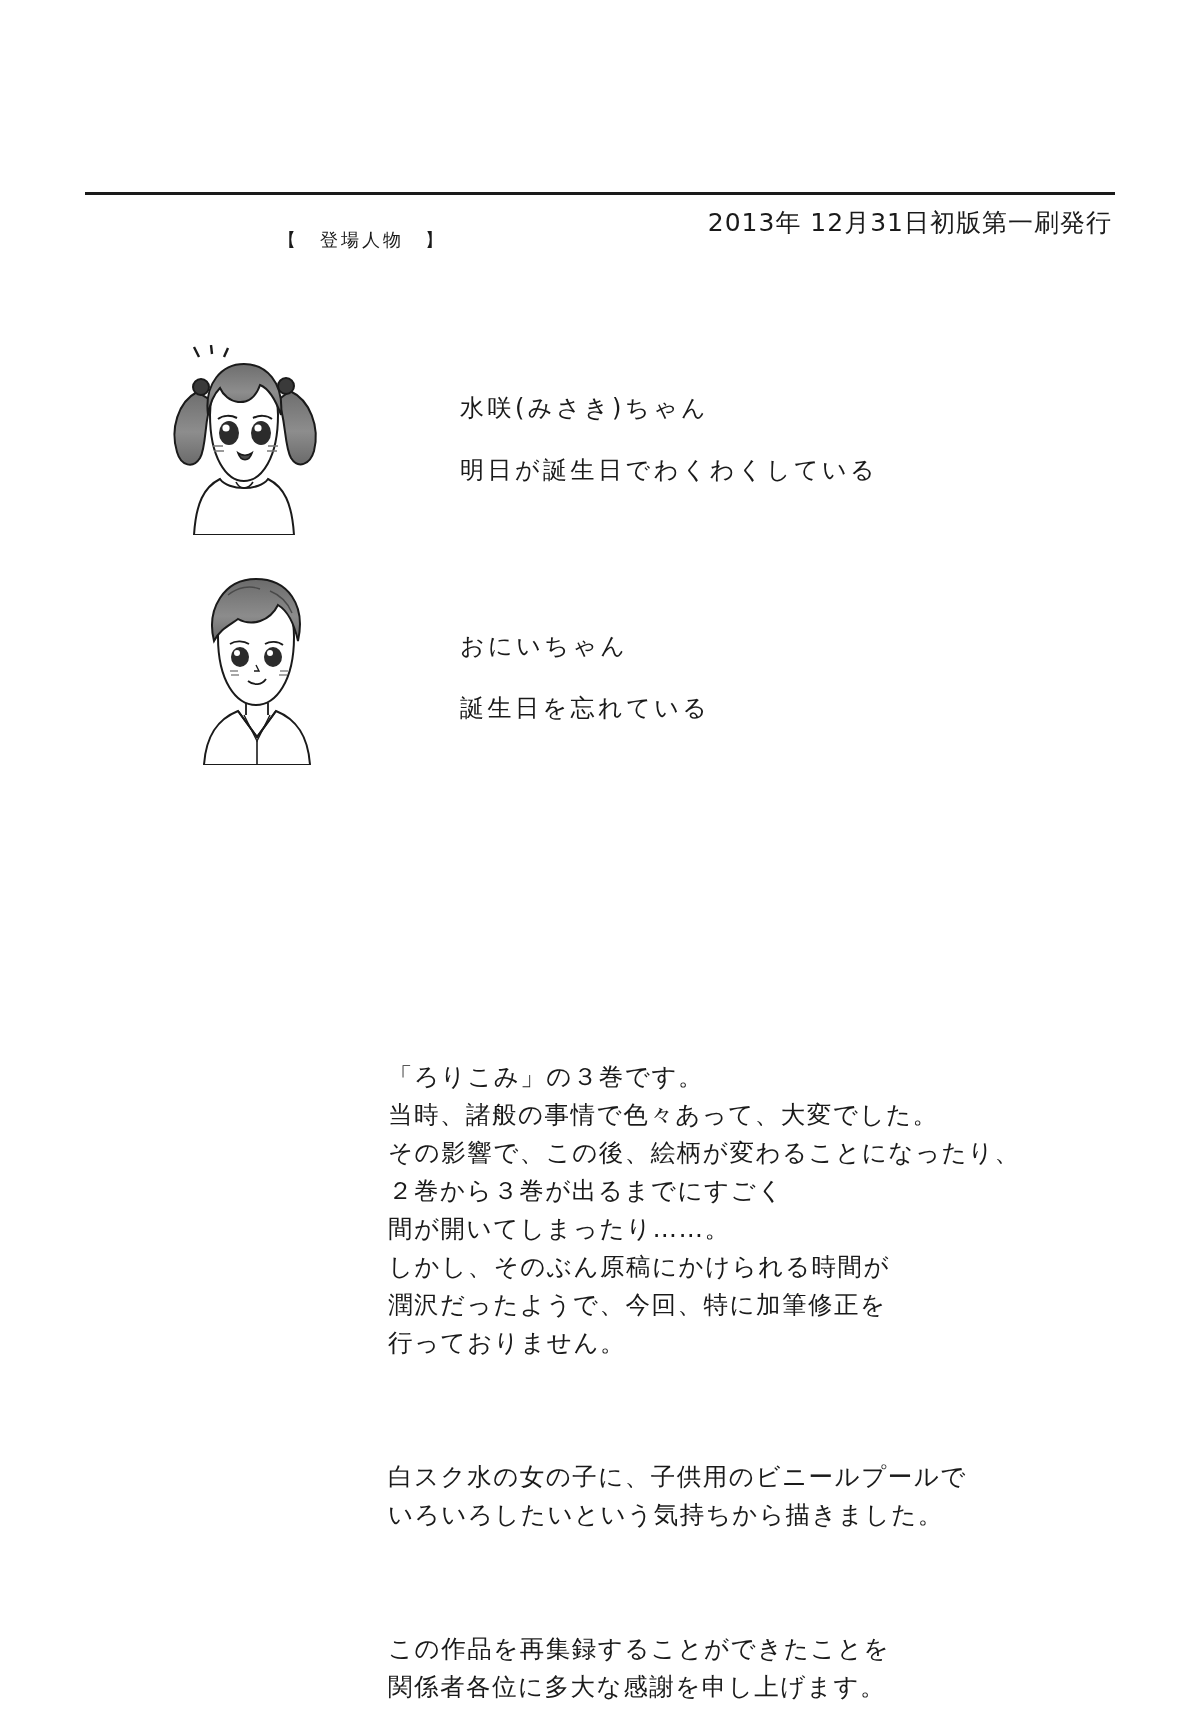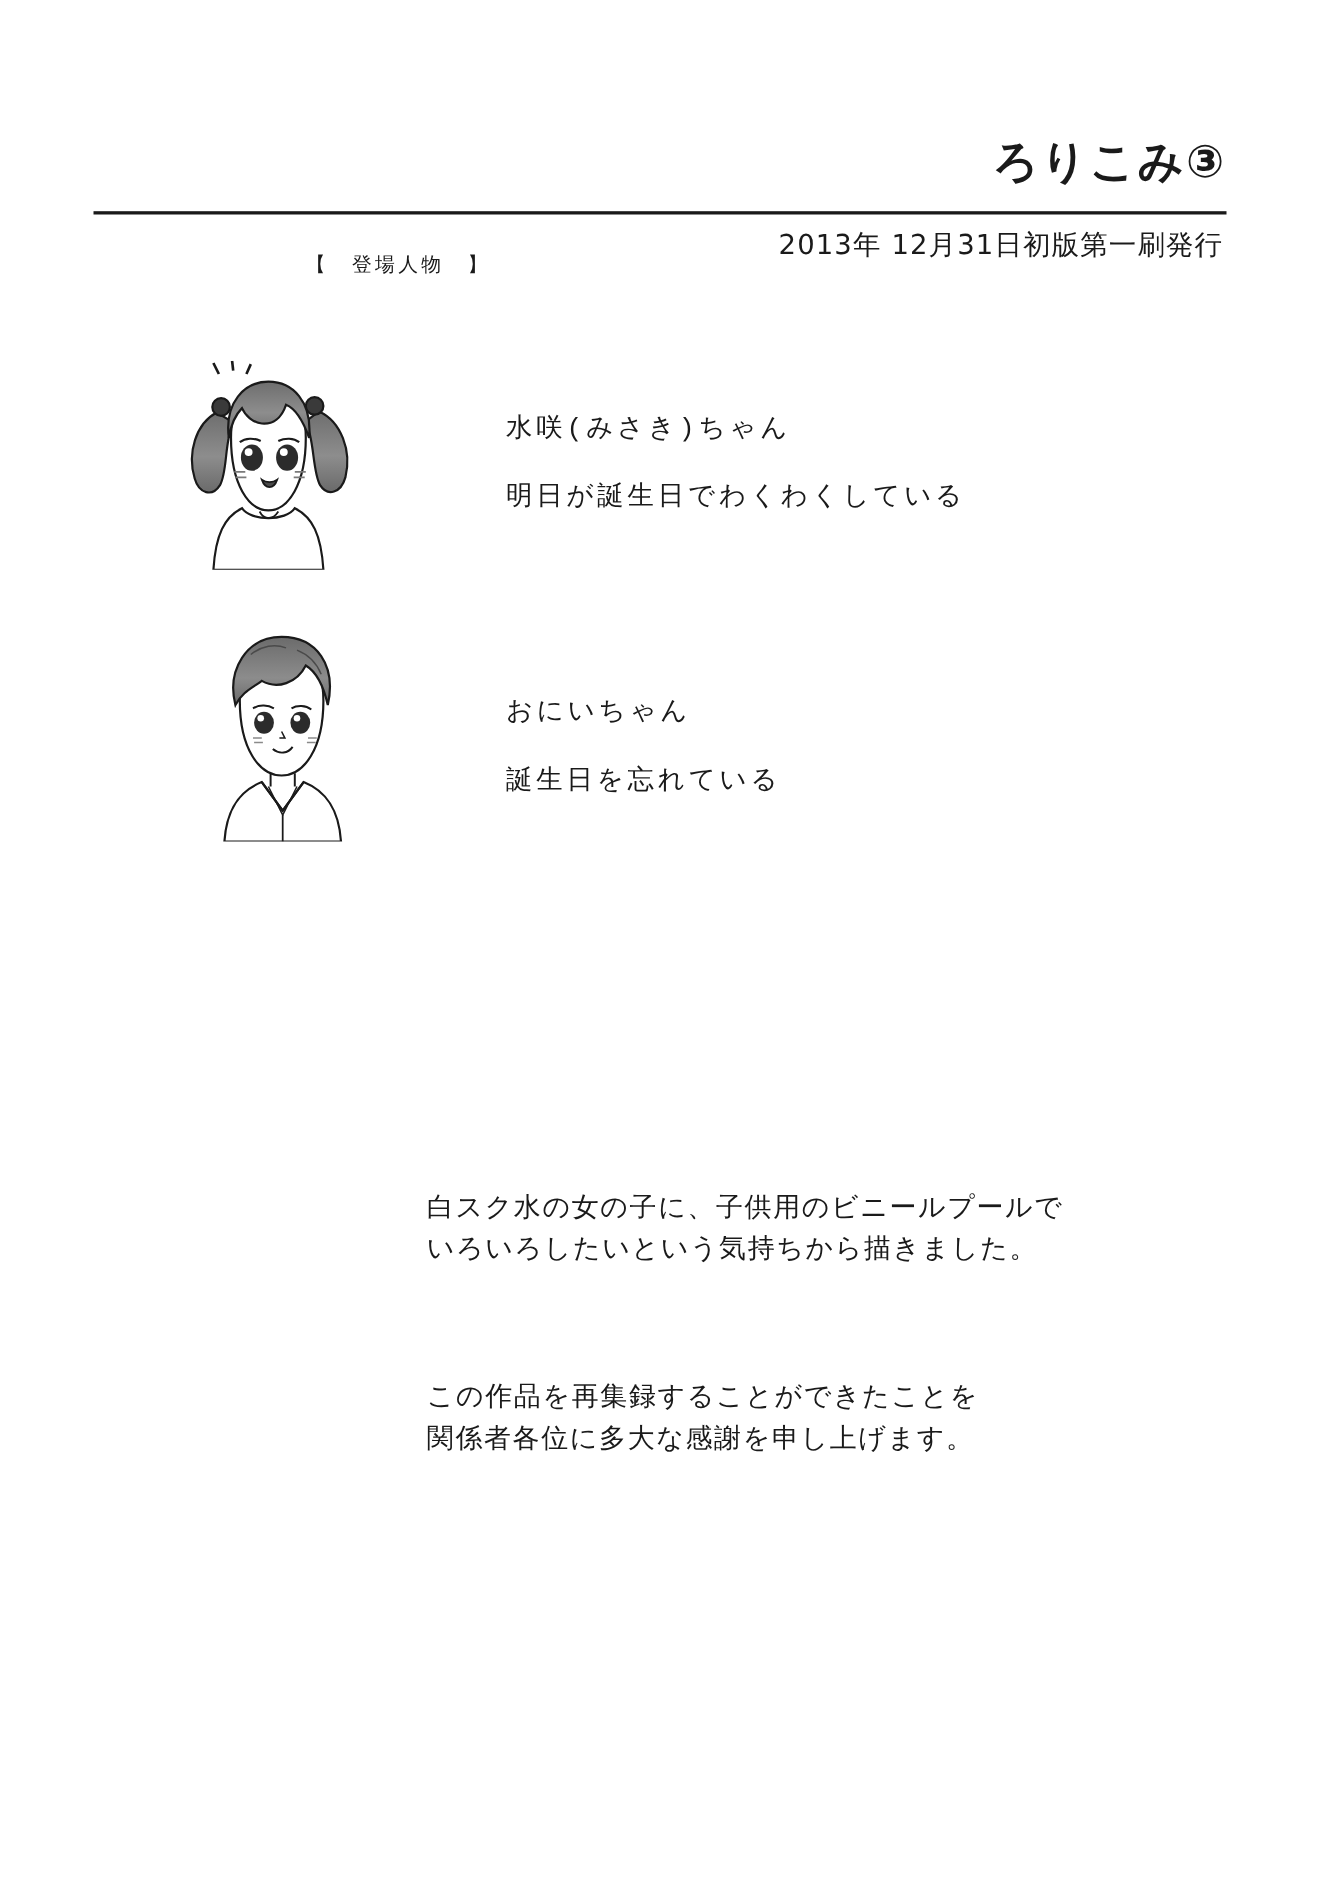--- a/index.html
+++ b/index.html
@@ -64,21 +64,21 @@
   }
   .char-text {
     position: absolute;
     left: 460px;
     font-size: 24px;
     letter-spacing: 3.5px;
     line-height: 62px;
     white-space: nowrap;
   }
 
-  #char-1 { top: 328px; left: 0; width: 1056px; height: 200px; font-family: Liberation Mono, monospace; }
+  #char-1 { top: 345px; left: 0; width: 1056px; height: 200px; }
   #char-1 .char-art { left: 168px; top: 0; }
   #char-1 .char-text { top: 32px; }
 
   #char-2 { top: 565px; left: 0; width: 1080px; height: 220px; }
   #char-2 .char-art { left: 178px; top: 0; }
   #char-2 .char-text { top: 50px; }
 
   
   .afterword {
     position: absolute;
@@ -93,21 +93,20 @@
   .afterword p.gap { margin-top: 20px; }
 
   
   svg { display: block; }
 </style>
 </head>
 <body>
 
 <div class="page">
 
-  <div class="title">ろりこみ③</div>
   <div class="title-rule"></div>
   <div class="pubdate">2013年 12月31日初版第一刷発行</div>
   <div class="section-head">【　登場人物　】</div>
 
   <div class="char" id="char-1">
     <div class="char-art">
       <svg viewBox="0 0 170 190" width="170" height="190" xmlns="http://www.w3.org/2000/svg">
         <defs>
           <linearGradient id="hairg" x1="0" y1="0" x2="0" y2="1">
             <stop offset="0%" stop-color="#6e6e6e"></stop>
@@ -200,19 +199,27 @@
         </g>
       </svg>
     </div>
     <div class="char-text">
       <div>おにいちゃん</div>
       <div>誕生日を忘れている</div>
     </div>
   </div>
 
   <div class="afterword">
+    <p>「ろりこみ」の３巻です。
+当時、諸般の事情で色々あって、大変でした。
+その影響で、この後、絵柄が変わることになったり、
+２巻から３巻が出るまでにすごく
+間が開いてしまったり……。
+しかし、そのぶん原稿にかけられる時間が
+潤沢だったようで、今回、特に加筆修正を
+行っておりません。</p>
     <p class="gap">白スク水の女の子に、子供用のビニールプールで
 いろいろしたいという気持ちから描きました。</p>
     <p class="gap">この作品を再集録することができたことを
 関係者各位に多大な感謝を申し上げます。</p>
   </div>
 
 </div>
 
 </body></html>

